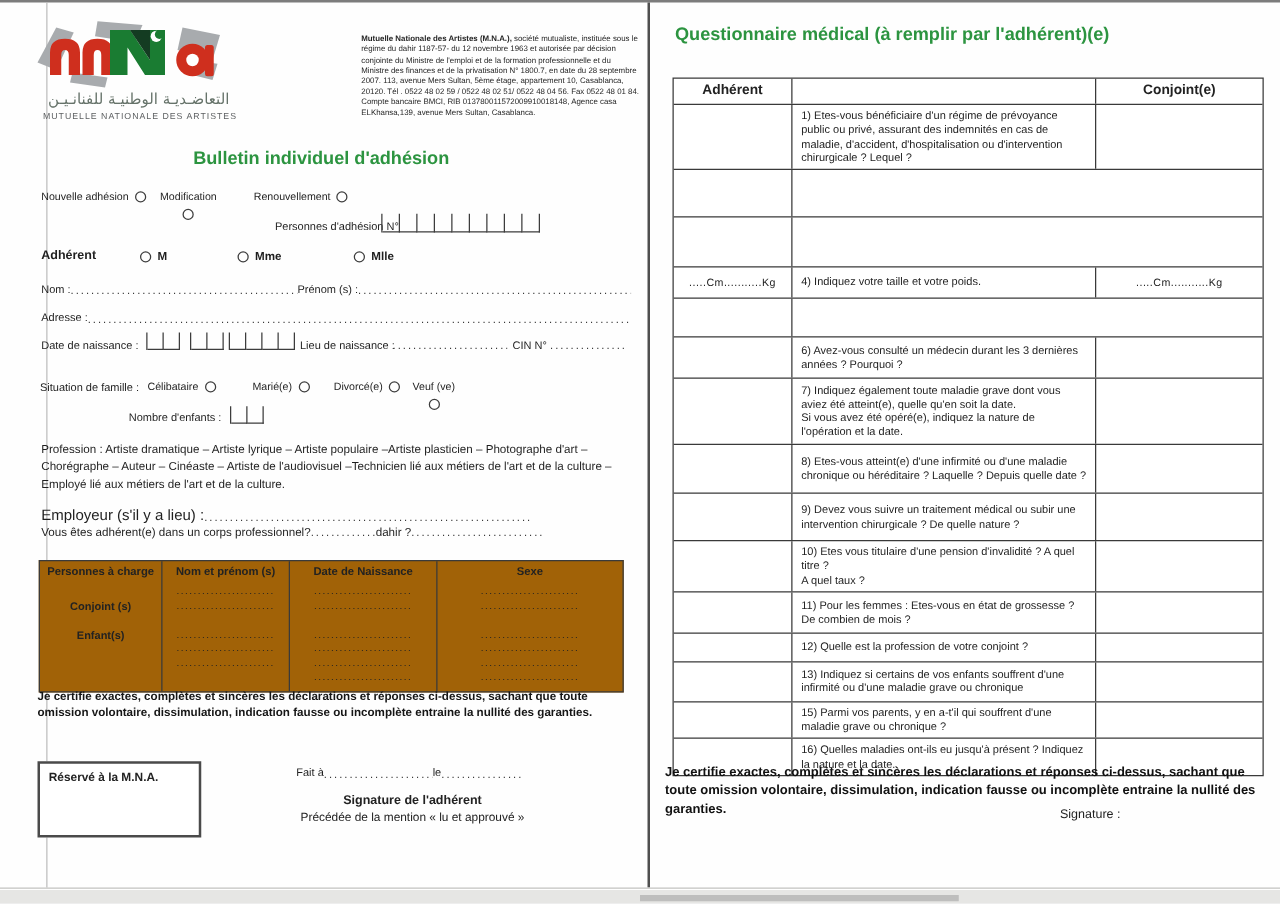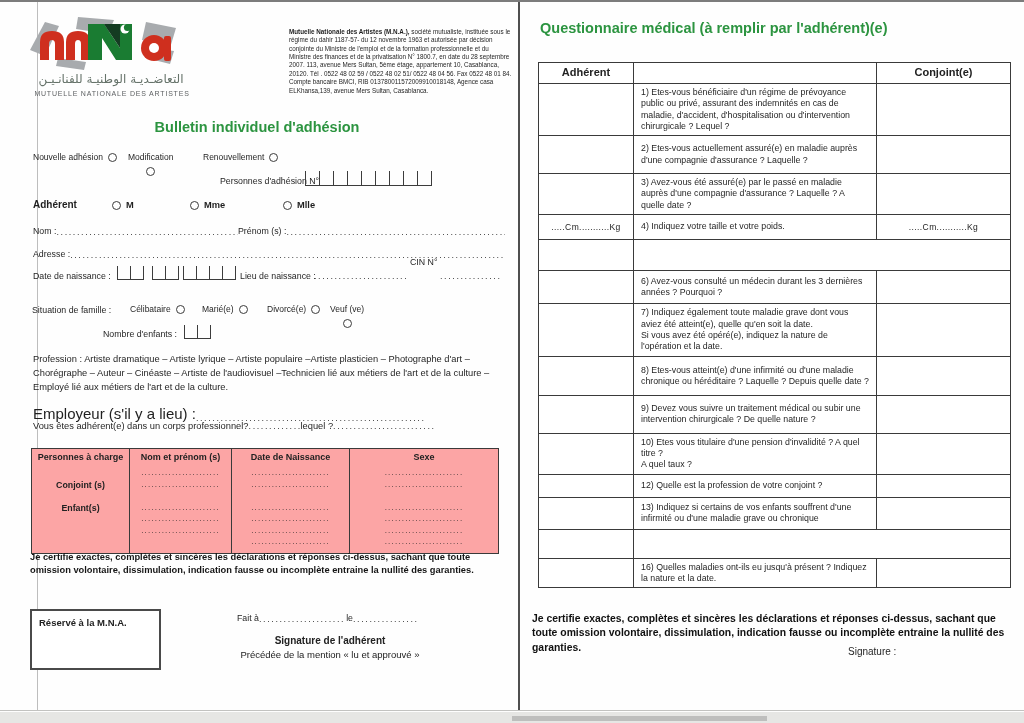--- a/index.html
+++ b/index.html
@@ -35,21 +35,21 @@
   
   .dotline{position:absolute;display:flex;align-items:flex-end;}
   .dl-lbl{white-space:nowrap;font-size:8.8px;color:#1f1f1f;line-height:1.1;flex:0 0 auto;}
   .dots{overflow:hidden;white-space:nowrap;font-size:9px;letter-spacing:1.6px;color:#333;line-height:1;flex:1 1 auto;}
   .dots-abs{position:absolute;overflow:hidden;white-space:nowrap;font-size:9px;letter-spacing:1.6px;color:#333;line-height:1;}
   .seg{display:flex;align-items:flex-end;overflow:hidden;}
   .lbl{position:absolute;font-size:8.8px;color:#1f1f1f;white-space:nowrap;}
   .para{position:absolute;font-size:9.3px;line-height:14.2px;color:#1f1f1f;}
   
   .dep-table{position:absolute;left:31px;top:448px;display:grid;grid-template-columns:98px 102px 118px 148px;
-             border:1.5px solid #3a3a3a;background:#fca5a5;}
+             border:1.5px solid #3a3a3a;background:#a16207;}
   .dep-col{border-right:1px solid #3a3a3a;display:flex;flex-direction:column;padding:3px 4px 4px 4px;}
   .dep-col:last-child{border-right:none;}
   .dep-h{font-weight:bold;font-size:9px;text-align:center;height:14px;margin-bottom:2px;white-space:nowrap;}
   .dep-line{height:11.5px;text-align:center;}
   .dep-dots{font-size:8px;letter-spacing:1.2px;color:#222;overflow:hidden;white-space:nowrap;}
   .dep-label{font-weight:bold;font-size:8.8px;}
   
   .certify-left{position:absolute;left:30px;top:551px;width:478px;font-weight:bold;font-size:9.3px;line-height:1.38;color:#161616;}
   .reserved-box{position:absolute;left:30px;top:609px;width:127px;height:57px;border:2px solid #4a4a4a;background:#fff;}
   .reserved-label{padding:6px 7px;font-weight:bold;font-size:9.5px;}
@@ -121,38 +121,38 @@
     </div>
 
     <div class="dotline" style="left:33px;top:250px;width:472px">
       <span class="dl-lbl">Adresse :</span>
       <span class="dots">...........................................................................................................................................................................................................</span>
     </div>
 
     <div class="lbl" style="left:33px;top:271px">Date de naissance :</div>
     <div class="lbl" style="left:240px;top:271px">Lieu de naissance :</div>
     <span class="dots-abs" style="left:314px;top:272px;width:92px">...........................................................................................................................................................................................................</span>
-    <div class="lbl" style="left:410px;top:257px">CIN N°</div>
+    <div class="lbl" style="left:410px;top:271px">CIN N°</div>
     <span class="dots-abs" style="left:440px;top:272px;width:62px">...........................................................................................................................................................................................................</span>
 
     <div class="lbl" style="left:32px;top:305px">Situation de famille :</div>
 
     <div class="lbl" style="left:103px;top:329px">Nombre d'enfants :</div>
 
     <div class="para" style="left:33px;top:352px;width:466px">Profession : Artiste dramatique – Artiste lyrique – Artiste populaire –Artiste plasticien – Photographe d'art – Chorégraphe – Auteur – Cinéaste – Artiste de l'audiovisuel –Technicien lié aux métiers de l'art et de la culture – Employé lié aux métiers de l'art et de la culture.</div>
 
     <div class="dotline" style="left:33px;top:406px;width:392px">
-      <span class="dl-lbl" style="font-size:15px">Employeur (s'il y a lieu) :</span>
+      <span class="dl-lbl" style="font-size:12px">Employeur (s'il y a lieu) :</span>
       <span class="dots">...........................................................................................................................................................................................................</span>
     </div>
 
     <div class="dotline" style="left:33px;top:421px;width:402px">
       <span class="dl-lbl" style="font-size:9.3px">Vous êtes adhérent(e) dans un corps professionnel? </span>
       <span class="dots" style="flex:0 0 52px">...........................................................................................................................................................................................................</span>
-      <span class="dl-lbl" style="font-size:9.3px">lequel ?</span>
+      <span class="dl-lbl" style="font-size:9.3px">dahir ?</span>
       <span class="dots">...........................................................................................................................................................................................................</span>
     </div>
 
     <div class="dep-table" id="dep-table">
         <div class="dep-col">
           <div class="dep-h">Personnes à charge</div>
           <div class="dep-line"></div>
           <div class="dep-line dep-label">Conjoint (s)</div>
           <div class="dep-line"></div>
           <div class="dep-line dep-label">Enfant(s)</div>
@@ -224,21 +224,21 @@
         <span>M</span>
       </span>
       <span class="opt b" style="left: 190px; top: 200px; font-size: 9.3px;">
         <span class="radio"></span>
         <span>Mme</span>
       </span>
       <span class="opt b" style="left: 283px; top: 200px; font-size: 9.3px;">
         <span class="radio"></span>
         <span>Mlle</span>
       </span>
-      <span class="opt" style="left: 130px; top: 304px;">
+      <span class="opt" style="left: 118px; top: 304px;">
         <span>Célibataire</span>
         <span class="radio"></span>
       </span>
       <span class="opt" style="left: 202px; top: 304px;">
         <span>Marié(e)</span>
         <span class="radio"></span>
       </span>
       <span class="opt" style="left: 267px; top: 304px;">
         <span>Divorcé(e)</span>
         <span class="radio"></span>
@@ -288,30 +288,24 @@
         </div>
         <div class="q-row" style="min-height: 40px;">
           <div class="q-cell q-side"></div>
           <div class="q-cell q-text">
             <span>1) Etes-vous bénéficiaire d'un régime de prévoyance public ou privé, assurant des indemnités en cas de maladie, d'accident, d'hospitalisation ou d'intervention chirurgicale ? Lequel ?</span>
           </div>
           <div class="q-cell q-side"></div>
         </div>
         <div class="q-row" style="min-height: 37px;">
           <div class="q-cell q-side"></div>
-          <div class="q-cell q-text">
-            <span>2) Etes-vous actuellement assuré(e) en maladie auprès d'une compagnie d'assurance ? Laquelle ?</span>
-          </div>
           <div class="q-cell q-side"></div>
         </div>
         <div class="q-row" style="min-height: 39px;">
           <div class="q-cell q-side"></div>
-          <div class="q-cell q-text">
-            <span>3) Avez-vous été assuré(e) par le passé en maladie auprès d'une compagnie d'assurance ? Laquelle ? A quelle date ?</span>
-          </div>
           <div class="q-cell q-side"></div>
         </div>
         <div class="q-row" style="min-height: 24px;">
           <div class="q-cell q-side">.....Cm...........Kg</div>
           <div class="q-cell q-text">
             <span>4) Indiquez votre taille et votre poids.</span>
           </div>
           <div class="q-cell q-side">.....Cm...........Kg</div>
         </div>
         <div class="q-row" style="min-height: 30px;">
@@ -348,36 +342,46 @@
           <div class="q-cell q-side"></div>
         </div>
         <div class="q-row" style="min-height: 31px;">
           <div class="q-cell q-side"></div>
           <div class="q-cell q-text">
             <span>10) Etes vous titulaire d'une pension d'invalidité ? A quel titre ?
 A quel taux ?</span>
           </div>
           <div class="q-cell q-side"></div>
         </div>
+        <div class="q-row" style="min-height: 32px;">
+          <div class="q-cell q-side"></div>
+          <div class="q-cell q-text">
+            <span>11) Pour les femmes : Etes-vous en état de grossesse ? De combien de mois ?</span>
+          </div>
+          <div class="q-cell q-side"></div>
+        </div>
         <div class="q-row" style="min-height: 22px;">
           <div class="q-cell q-side"></div>
           <div class="q-cell q-text">
             <span>12) Quelle est la profession de votre conjoint ?</span>
           </div>
           <div class="q-cell q-side"></div>
         </div>
         <div class="q-row" style="min-height: 31px;">
           <div class="q-cell q-side"></div>
           <div class="q-cell q-text">
             <span>13) Indiquez si certains de vos enfants souffrent d'une infirmité ou d'une maladie grave ou chronique</span>
           </div>
           <div class="q-cell q-side"></div>
         </div>
         <div class="q-row" style="min-height: 28px;">
           <div class="q-cell q-side"></div>
+          <div class="q-cell q-text">
+            <span>15) Parmi vos parents, y en a-t'il qui souffrent d'une maladie grave ou chronique ?</span>
+          </div>
           <div class="q-cell q-side"></div>
         </div>
         <div class="q-row" style="min-height: 24px;">
           <div class="q-cell q-side"></div>
           <div class="q-cell q-text">
             <span>16) Quelles maladies ont-ils eu jusqu'à présent ? Indiquez la nature et la date.</span>
           </div>
           <div class="q-cell q-side"></div>
         </div>
       </div>

